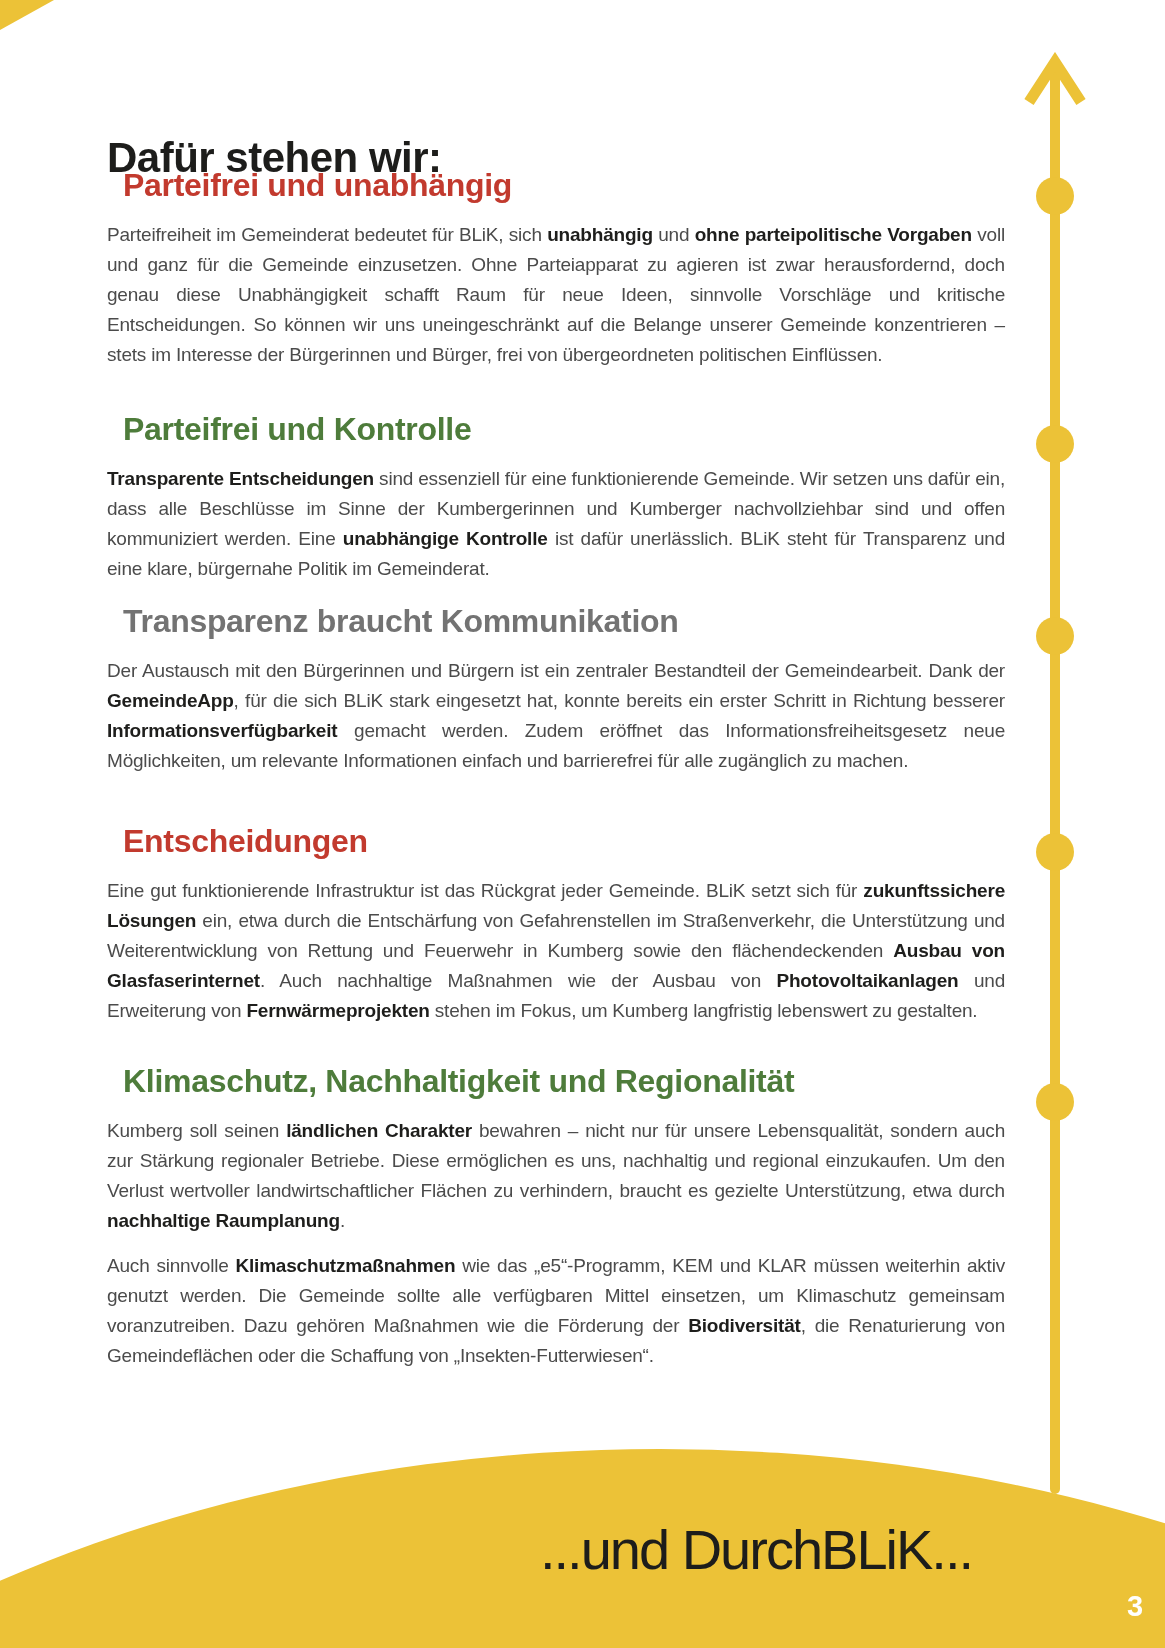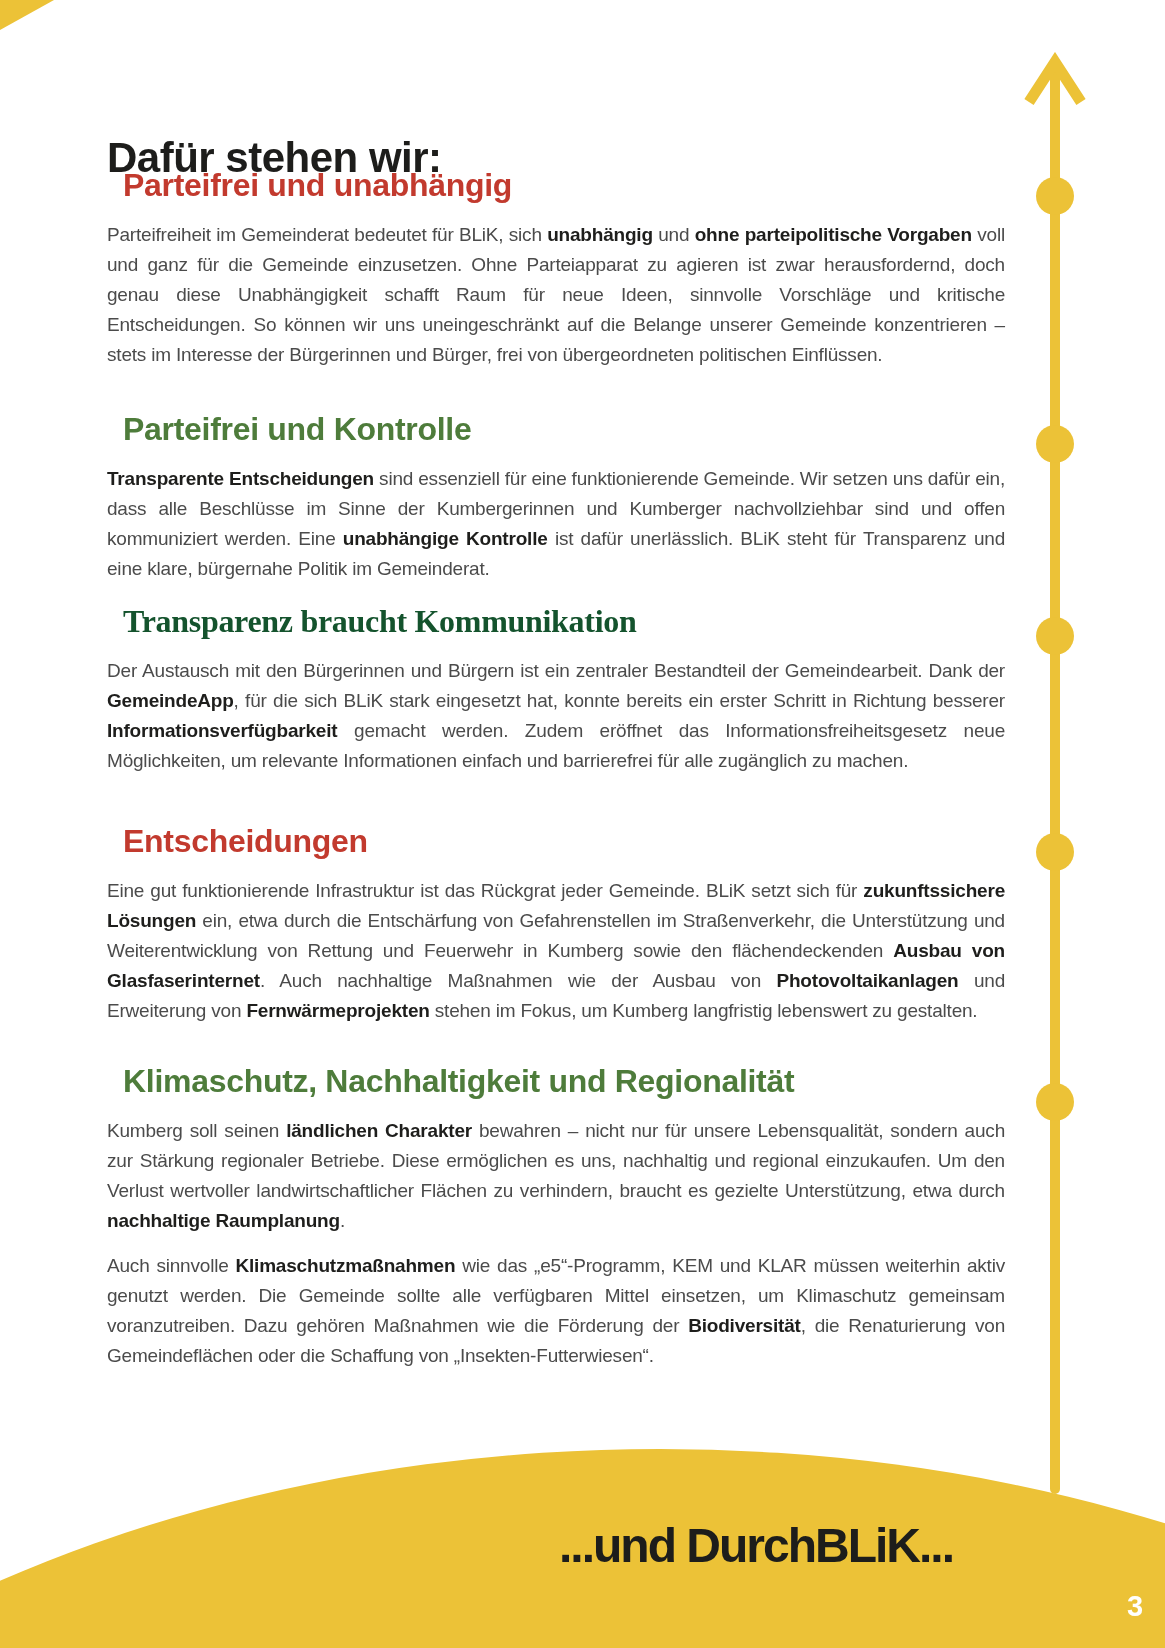--- a/index.html
+++ b/index.html
@@ -41,31 +41,31 @@
   }
   .sec{left:107px;width:898px;}
   .sec-0{top:168px;} .sec-1{top:412px;} .sec-2{top:604px;}
   .sec-3{top:824px;} .sec-4{top:1064px;}
   .sec-h{
     font-size:32px;font-weight:700;line-height:34px;
     margin:0 0 18px 16px;letter-spacing:-0.3px;
   }
   .c-red{color:#C23A2E;}
   .c-green{color:#4E7C3B;}
-  .c-yellow{color:#14532d;font-family:Liberation Serif, serif;}
+  .c-yellow{color:#737373;}
   p.body{
     font-size:19px;line-height:30px;color:#4B4B4B;
     text-align:justify;margin:0;letter-spacing:-0.2px;
   }
   p.body + p.body{margin-top:15px;}
   p.body b{color:#1E1E1C;font-weight:700;}
   .slogan{
     position:absolute;top:1522px;left:756px;
     transform:translateX(-50%);
-    font-size:48px;font-weight:700;color:#1D1D1B;
+    font-size:56px;font-weight:400;color:#1D1D1B;
     letter-spacing:-2px;white-space:nowrap;line-height:1;
   }
   .pagenum{
     position:absolute;left:1120px;top:1590px;width:30px;
     font-size:29px;font-weight:700;color:#ffffff;text-align:center;
   }
 </style>
 </head>
 <body>
 

